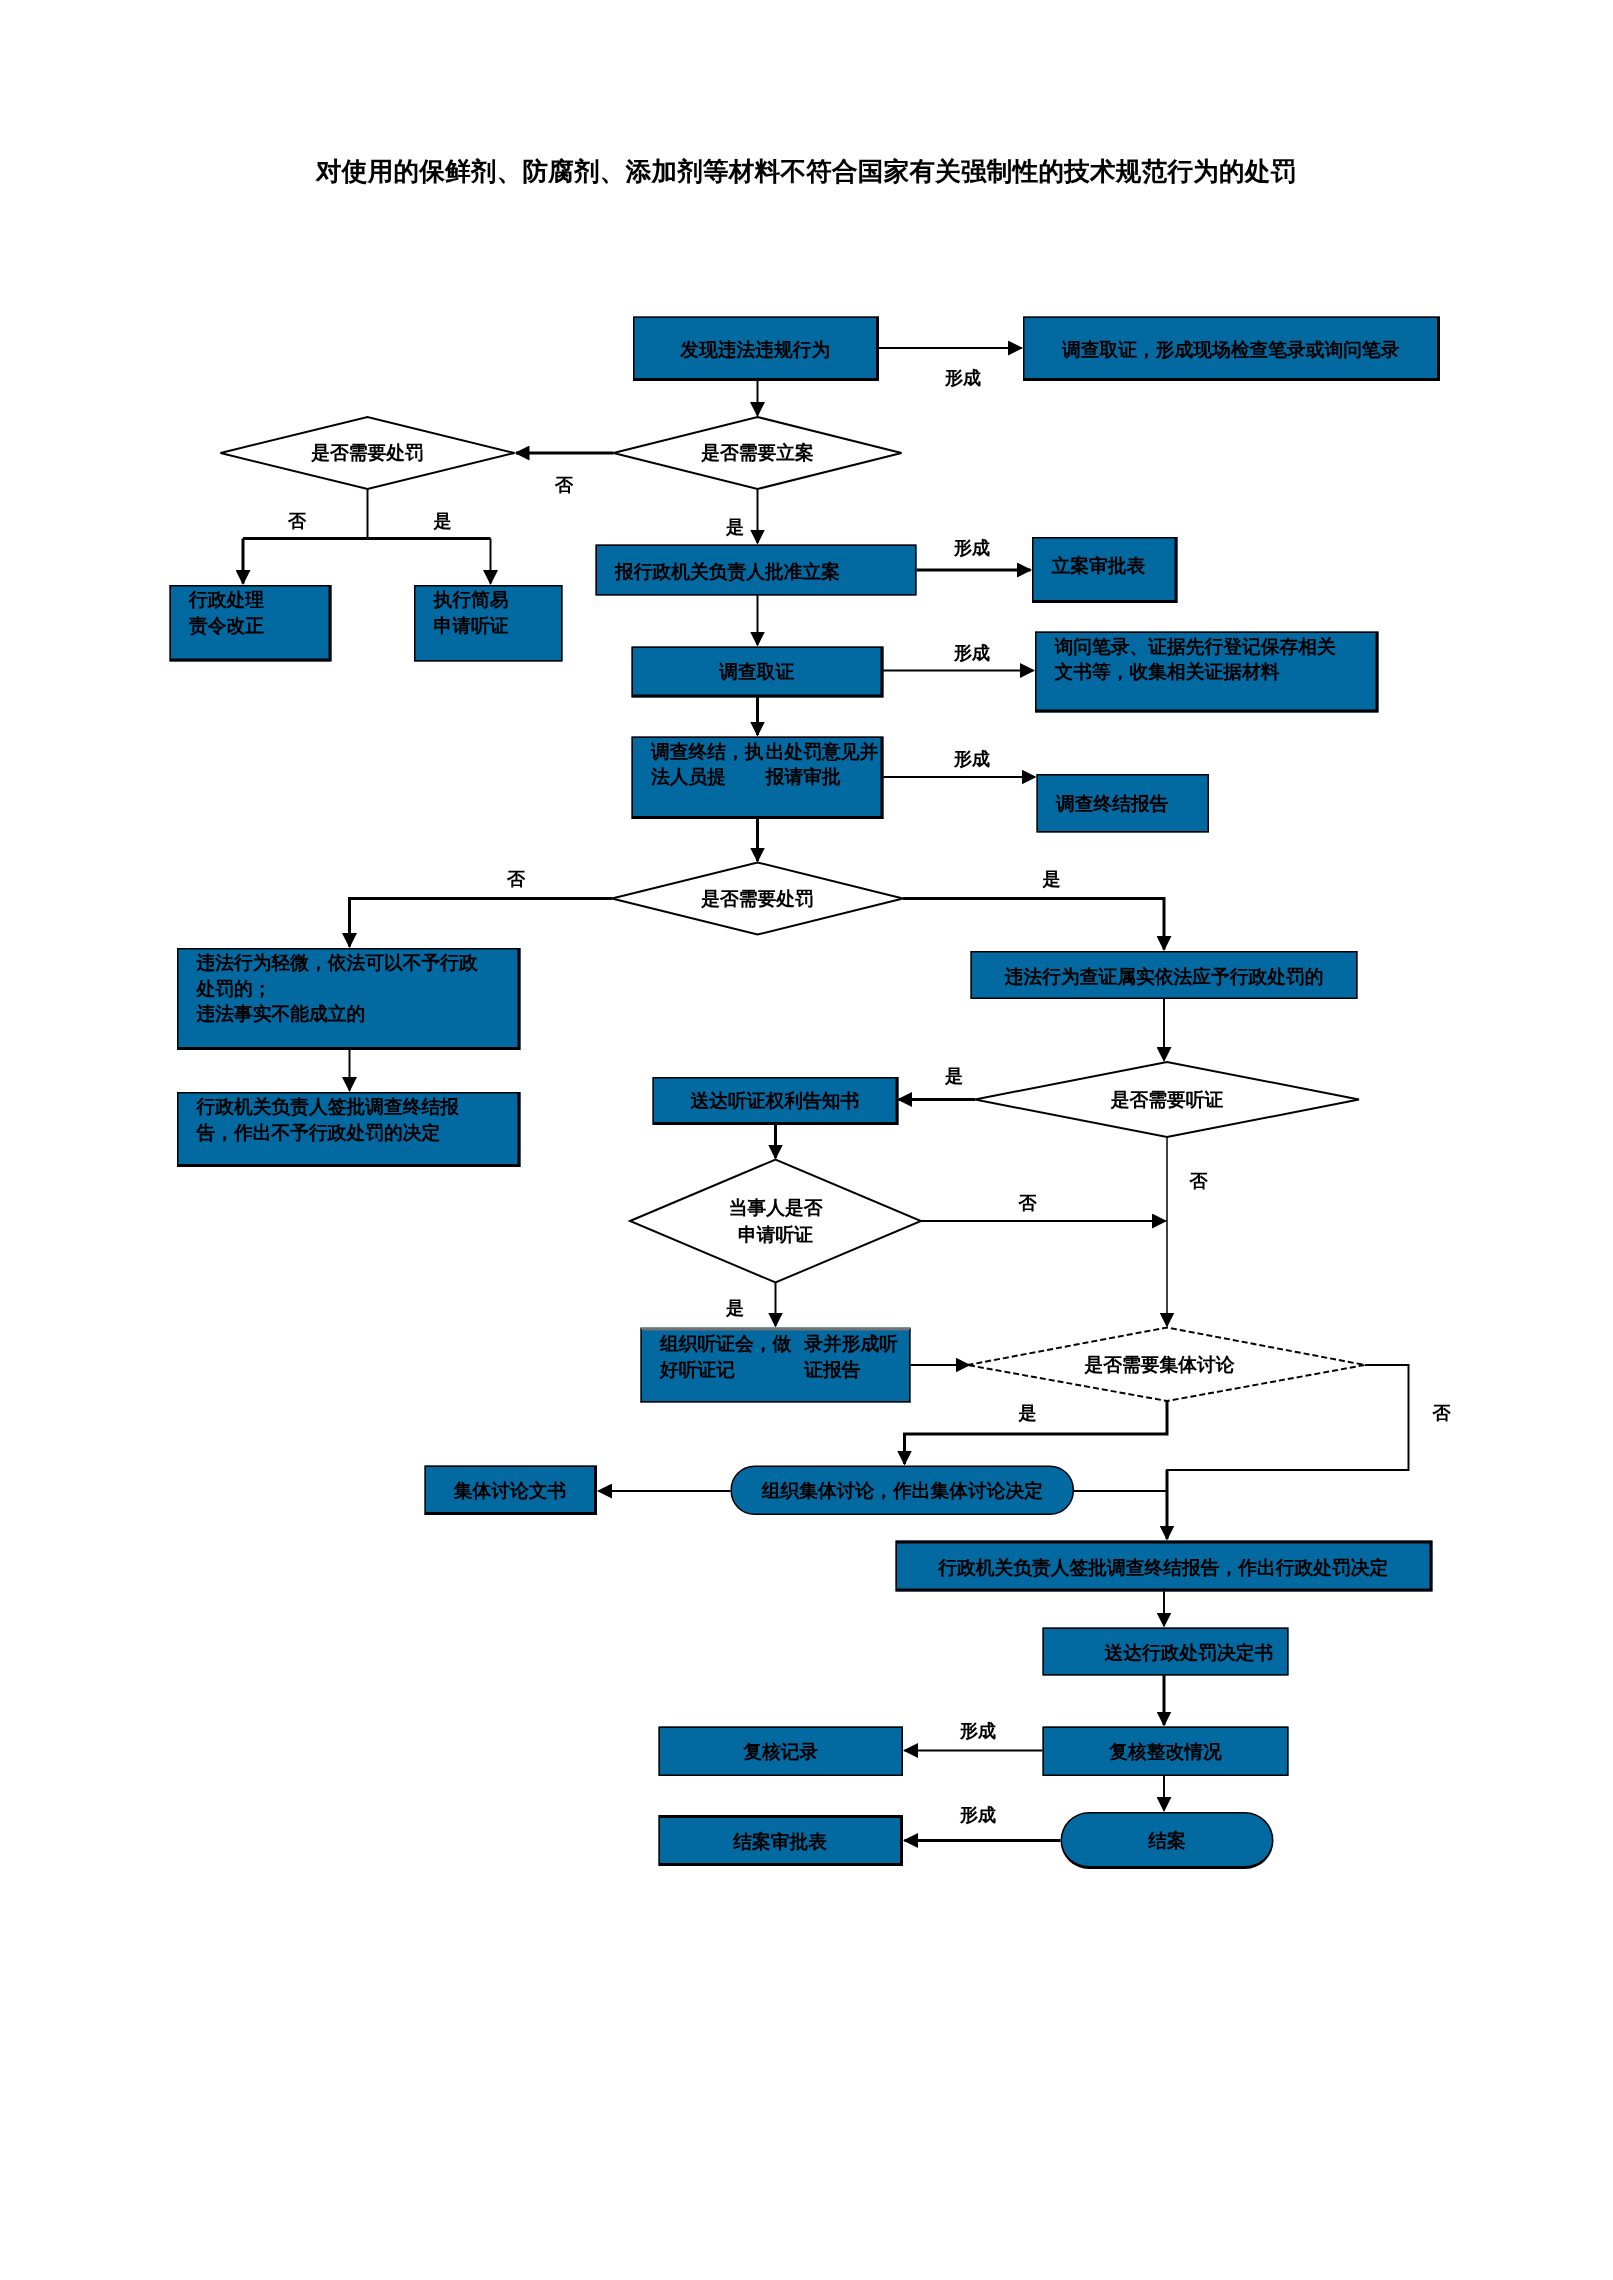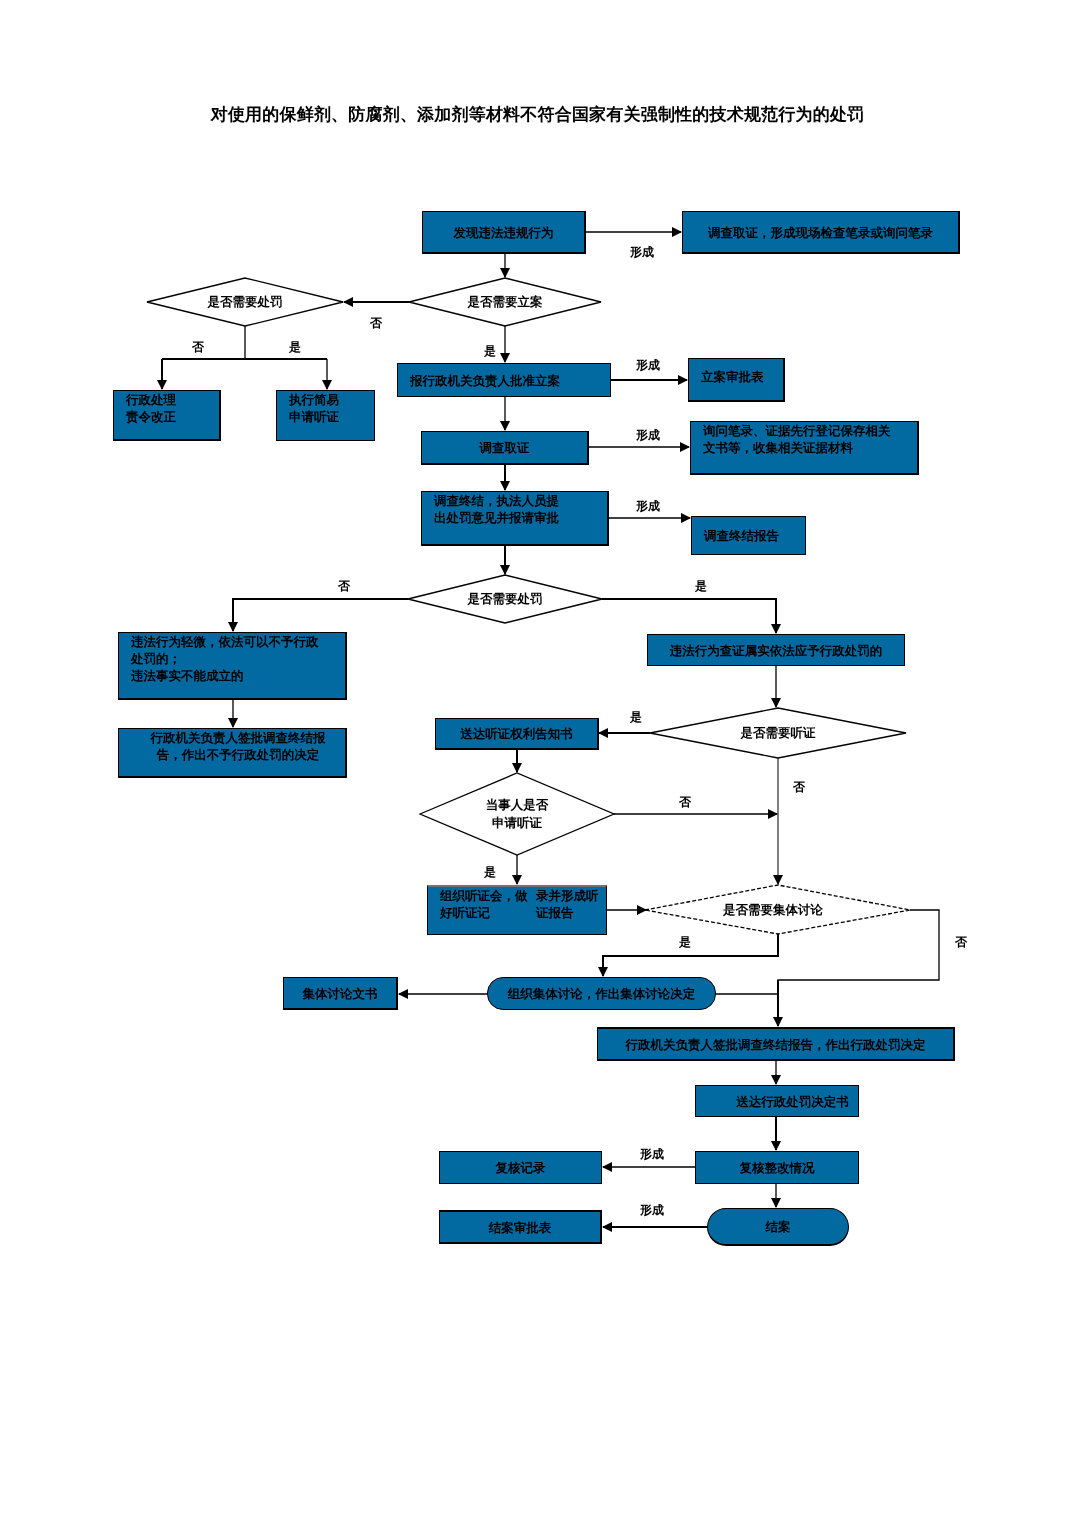--- a/index.html
+++ b/index.html
@@ -121,34 +121,34 @@
 
 <div class="box left" style="left:397px;top:363px;width:214px;height:34px;">报行政机关负责人批准立案</div>
 <div class="box thick left" style="left:688px;top:358px;width:97px;height:44px;align-items:flex-start;padding-top:9px;">立案审批表</div>
 
 <div class="box thick" style="left:421px;top:431px;width:168px;height:34px;">调查取证</div>
 <div class="box thick left" style="left:690px;top:421px;width:229px;height:54px;flex-direction:column;align-items:flex-start;">
   <span>询问笔录、证据先行登记保存相关</span>
   <span>文书等，收集相关证据材料</span>
 </div>
 
-<div class="box thick left" style="left:421px;top:491px;width:188px;height:55px;flex-direction:column;align-items:flex-start;">
+<div class="box thick left" style="left:421px;top:491px;width:168px;height:55px;flex-direction:row;align-items:flex-start;">
   <span>调查终结，执法人员提</span>
   <span>出处罚意见并报请审批</span>
 </div>
 <div class="box left" style="left:691px;top:499px;width:115px;height:39px;margin-top:17px;">调查终结报告</div>
 
 <div class="dtext" style="left:505px;top:599px;">是否需要处罚</div>
 
 <div class="box thick left" style="left:118px;top:632px;width:229px;height:68px;flex-direction:column;align-items:flex-start;">
   <span>违法行为轻微，依法可以不予行政</span>
   <span>处罚的；</span>
   <span>违法事实不能成立的</span>
 </div>
-<div class="box thick left" style="left:118px;top:728px;width:229px;height:50px;flex-direction:column;align-items:center;">
+<div class="box thick left" style="left:118px;top:728px;width:229px;height:50px;flex-direction:column;align-items:flex-start;">
   <span>行政机关负责人签批调查终结报</span>
   <span>告，作出不予行政处罚的决定</span>
 </div>
 
 <div class="box" style="left:647px;top:634px;width:258px;height:32px;">违法行为查证属实依法应予行政处罚的</div>
 
 <div class="dtext" style="left:778px;top:733px;">是否需要听证</div>
 <div class="box thick" style="left:435px;top:718px;width:164px;height:32px;">送达听证权利告知书</div>
 
 <div class="dtext" style="left:517px;top:814px;">

